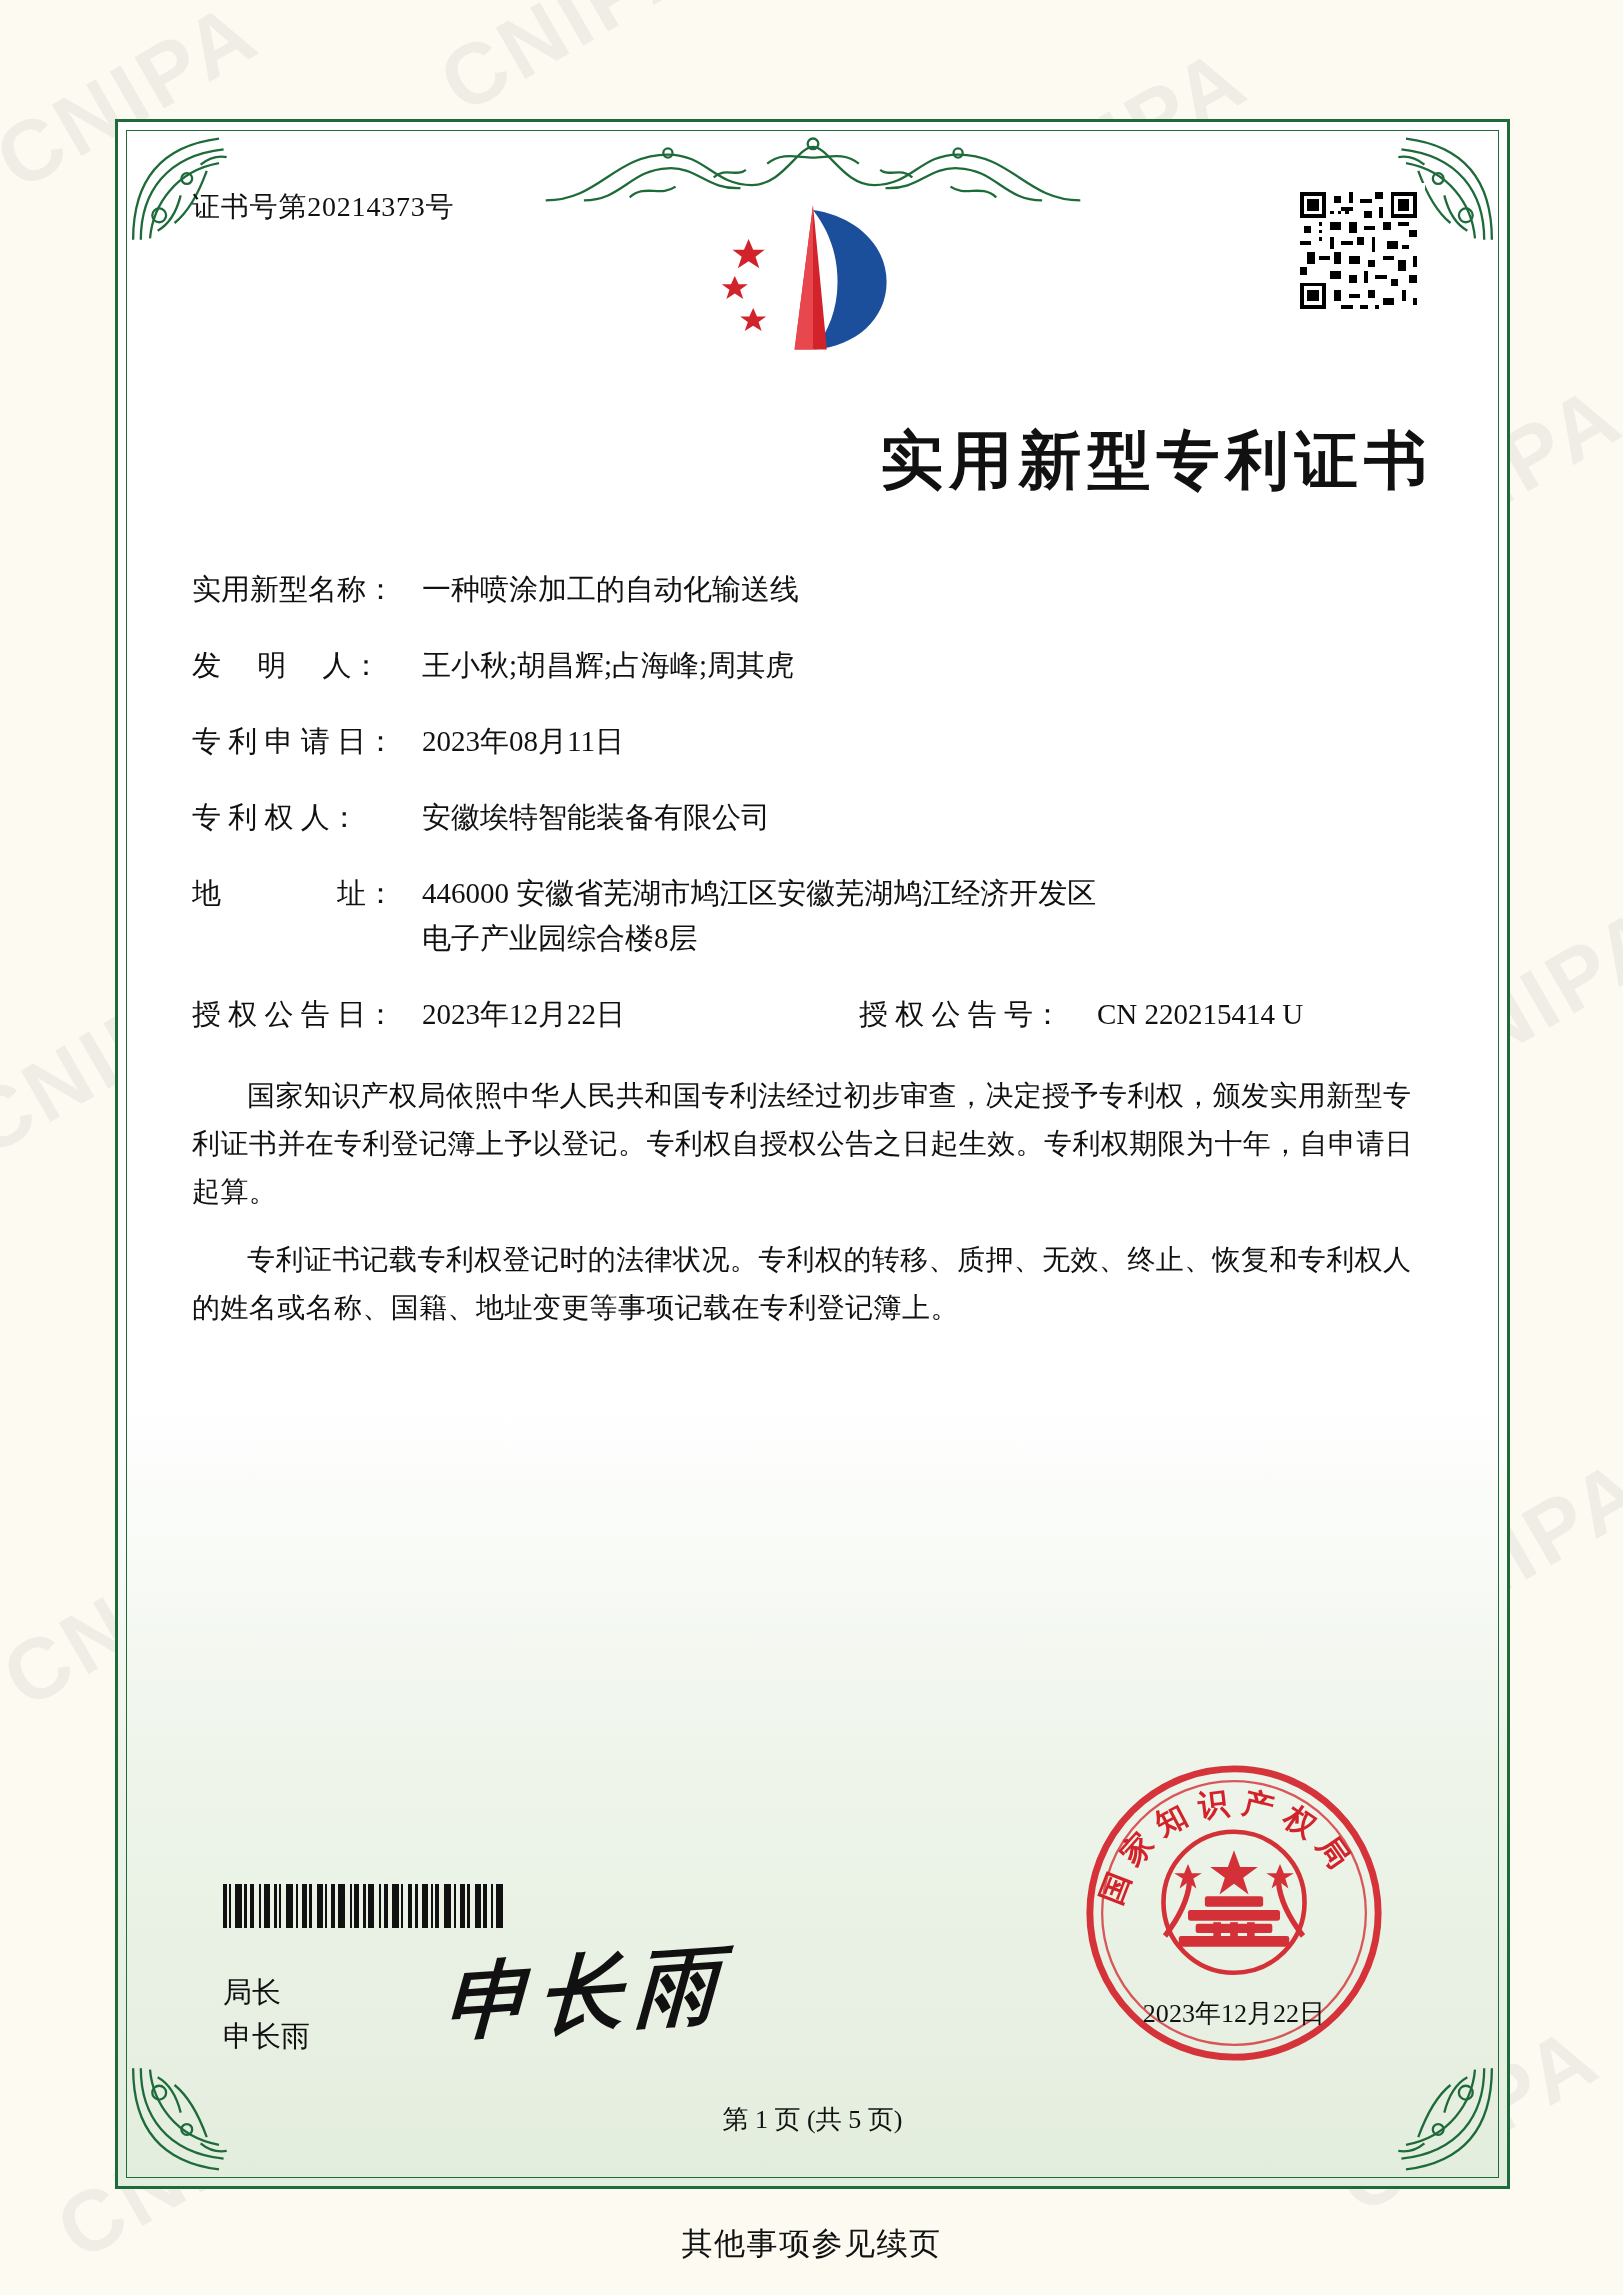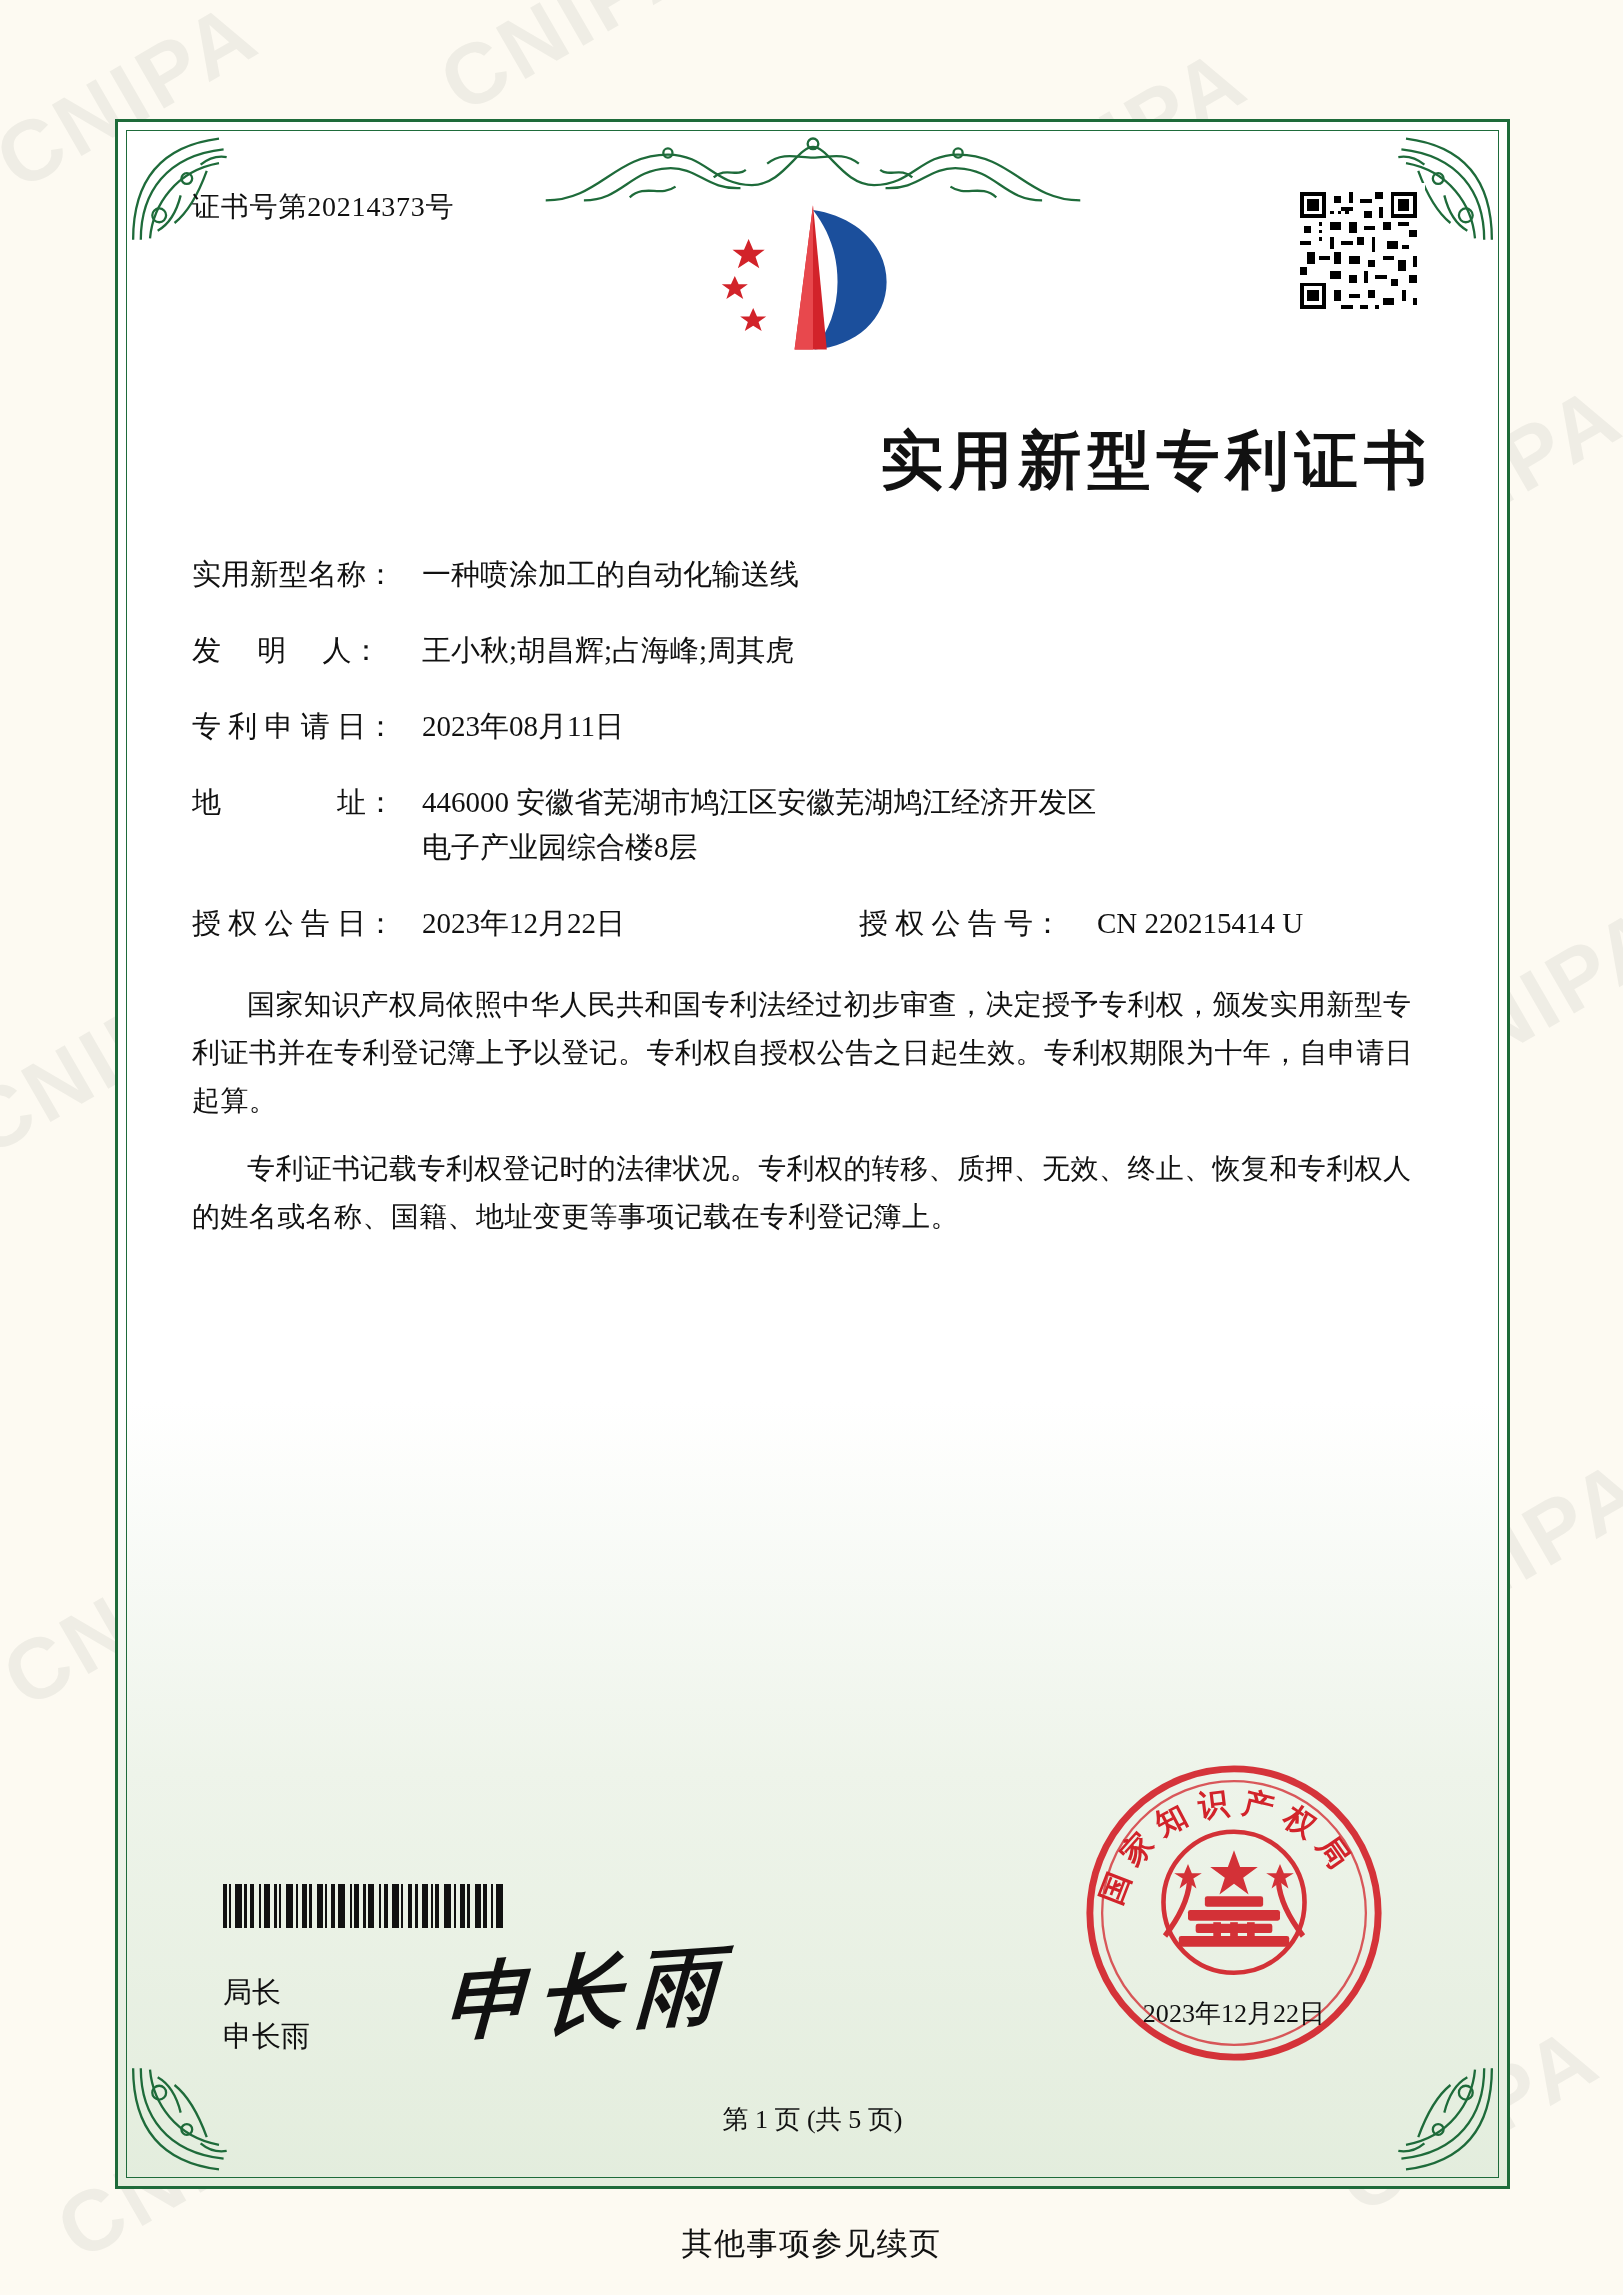--- a/index.html
+++ b/index.html
@@ -123,21 +123,21 @@
   .title {
     text-align: right;
     font-family: "DejaVu Serif", "Liberation Serif", serif;
     font-weight: 700;
     font-size: 63px;
     letter-spacing: 6.1px;
     margin: 192px 0 0 0;
   }
 
   .fields {
-    margin-top: 48px;
+    margin-top: 63px;
     font-size: 29px;
     line-height: 1.55;
   }
   .field-row {
     display: flex;
     align-items: flex-start;
     margin-bottom: 31px;
   }
   .field-label {
     width: 230px;
@@ -441,20 +441,24 @@
         <div class="field-label">发　 明　 人：</div>
         <div class="field-value">王小秋;胡昌辉;占海峰;周其虎</div>
       </div>
 
 
       <div class="field-row">
         <div class="field-label">专 利 申 请 日：</div>
         <div class="field-value">2023年08月11日</div>
       </div>
 
+      <div class="field-row">
+        <div class="field-label">专 利 权 人：</div>
+        <div class="field-value">安徽埃特智能装备有限公司</div>
+      </div>
 
       <div class="field-row">
         <div class="field-label">地　　　　址：</div>
         <div class="field-value">
           <span>446000 安徽省芜湖市鸠江区安徽芜湖鸠江经济开发区</span>
           <span class="line2">电子产业园综合楼8层</span>
         </div>
       </div>
 
       <div class="row-split">

